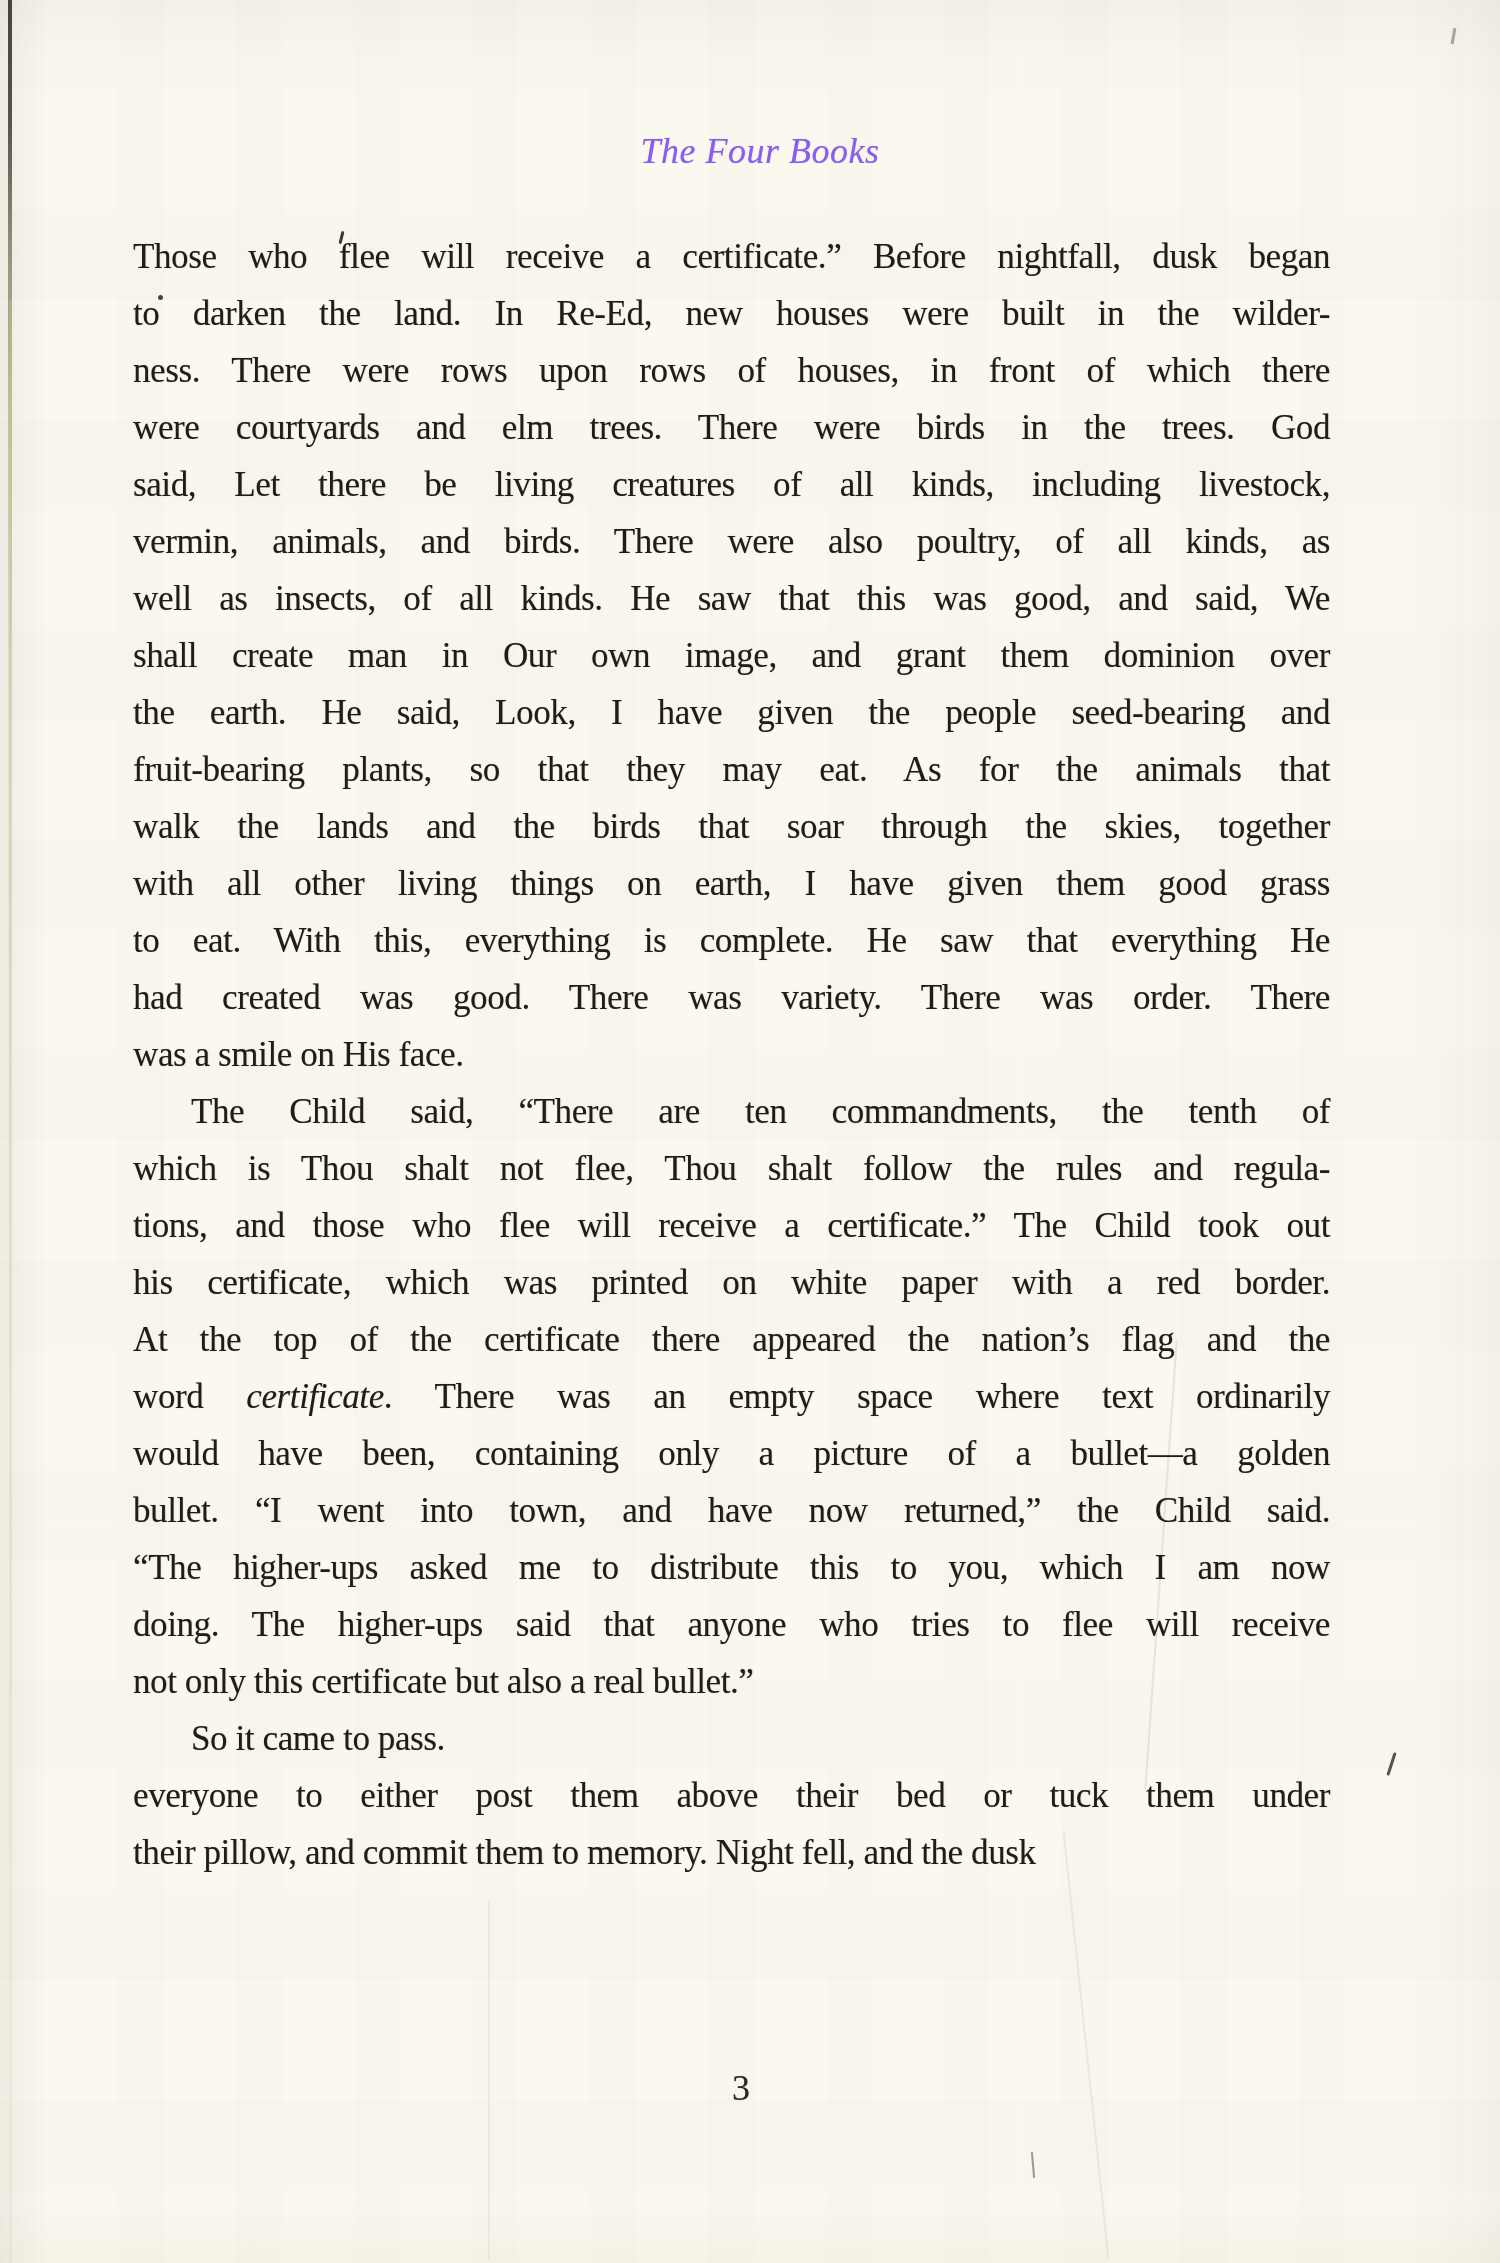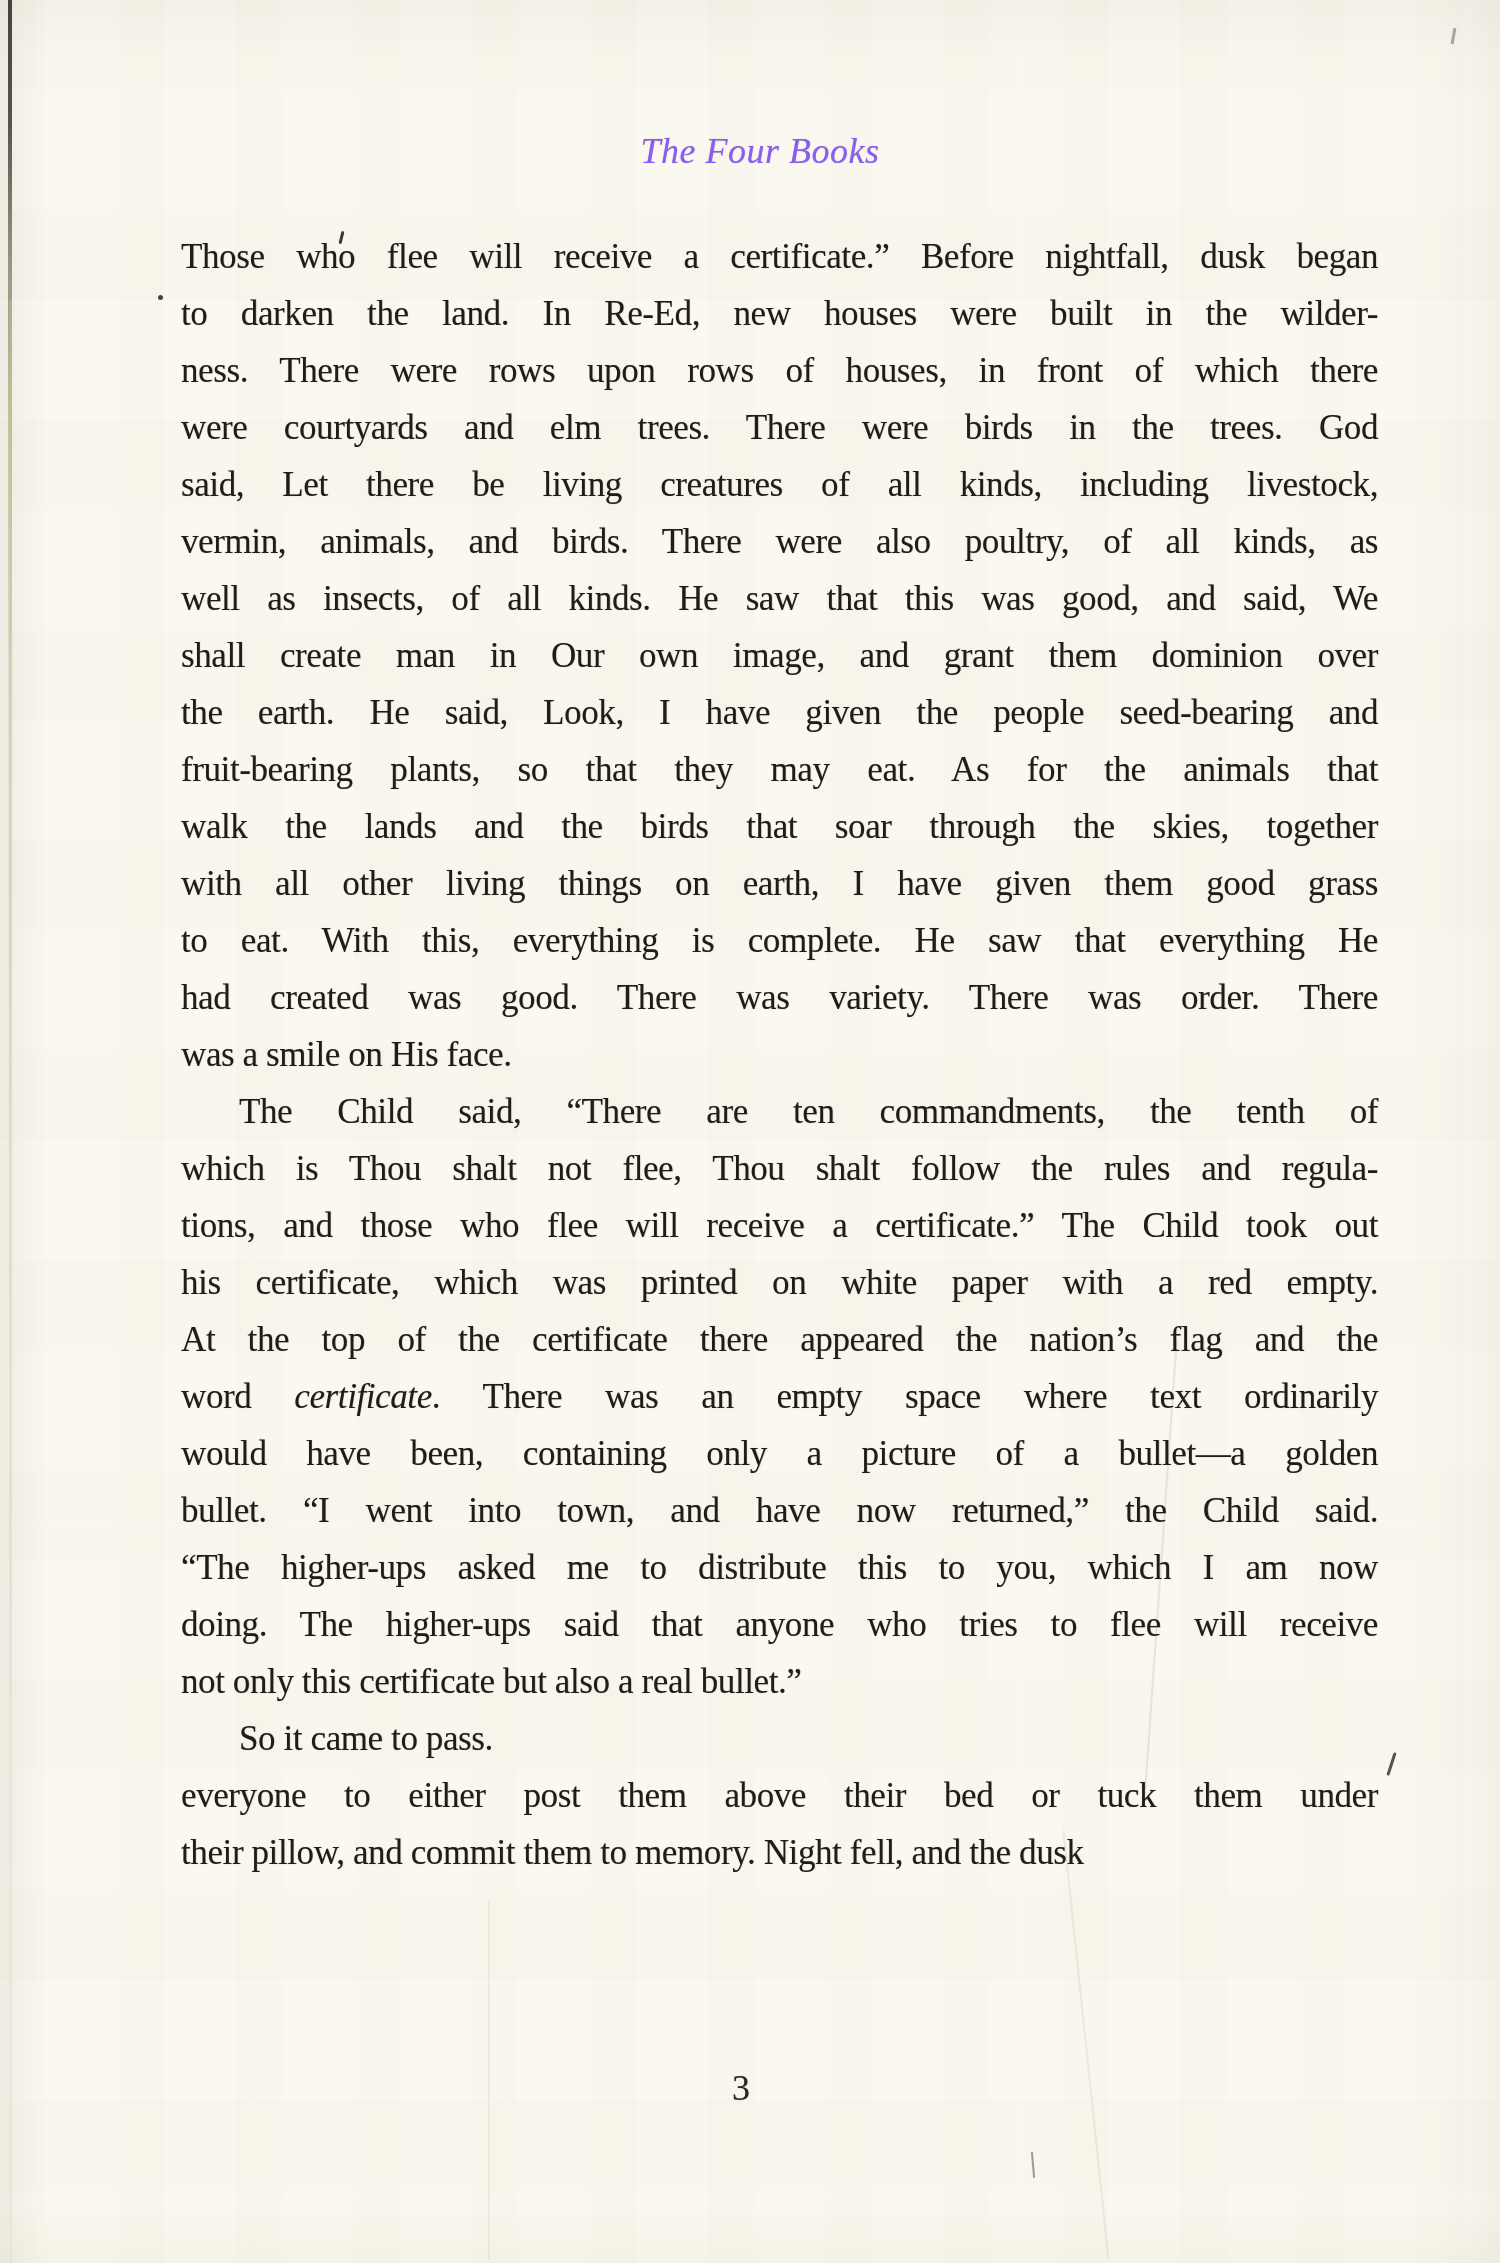--- a/index.html
+++ b/index.html
@@ -38,21 +38,20 @@
   .page-text {
     position: absolute;
     top: 228px;
     left: 133px;
     width: 1197px;
     font-size: 35px;
     line-height: 57px;
     letter-spacing: -0.4px;
     color: #1f1d18;
     text-shadow: 0.3px 0.3px 0.8px rgba(32,28,22,0.38);
-    margin-left: 48px;
   }
   .paragraph { margin: 0; }
   .line {
     text-align: justify;
     text-align-last: justify;
     white-space: normal;
     height: 57px;
     overflow: visible;
   }
   .line.last { text-align-last: left; }
@@ -125,21 +124,21 @@
       <div class="line">walk the lands and the birds that soar through the skies, together</div>
       <div class="line">with all other living things on earth, I have given them good grass</div>
       <div class="line">to eat. With this, everything is complete. He saw that everything He</div>
       <div class="line">had created was good. There was variety. There was order. There</div>
       <div class="line last">was a smile on His face.</div>
     </div>
     <div class="paragraph">
       <div class="line indent">The Child said, “There are ten commandments, the tenth of</div>
       <div class="line">which is Thou shalt not flee, Thou shalt follow the rules and regula-</div>
       <div class="line">tions, and those who flee will receive a certificate.” The Child took out</div>
-      <div class="line">his certificate, which was printed on white paper with a red empty.</div>
+      <div class="line">his certificate, which was printed on white paper with a red border.</div>
       <div class="line">At the top of the certificate there appeared the nation’s flag and the</div>
       <div class="line">word <i>certificate</i>. There was an empty space where text ordinarily</div>
       <div class="line">would have been, containing only a picture of a bullet—a golden</div>
       <div class="line">bullet. “I went into town, and have now returned,” the Child said.</div>
       <div class="line">“The higher-ups asked me to distribute this to you, which I am now</div>
       <div class="line">doing. The higher-ups said that anyone who tries to flee will receive</div>
       <div class="line last">not only this certificate but also a real bullet.”</div>
     </div>
     <div class="paragraph">
       <div class="line last indent">So it came to pass.</div>

